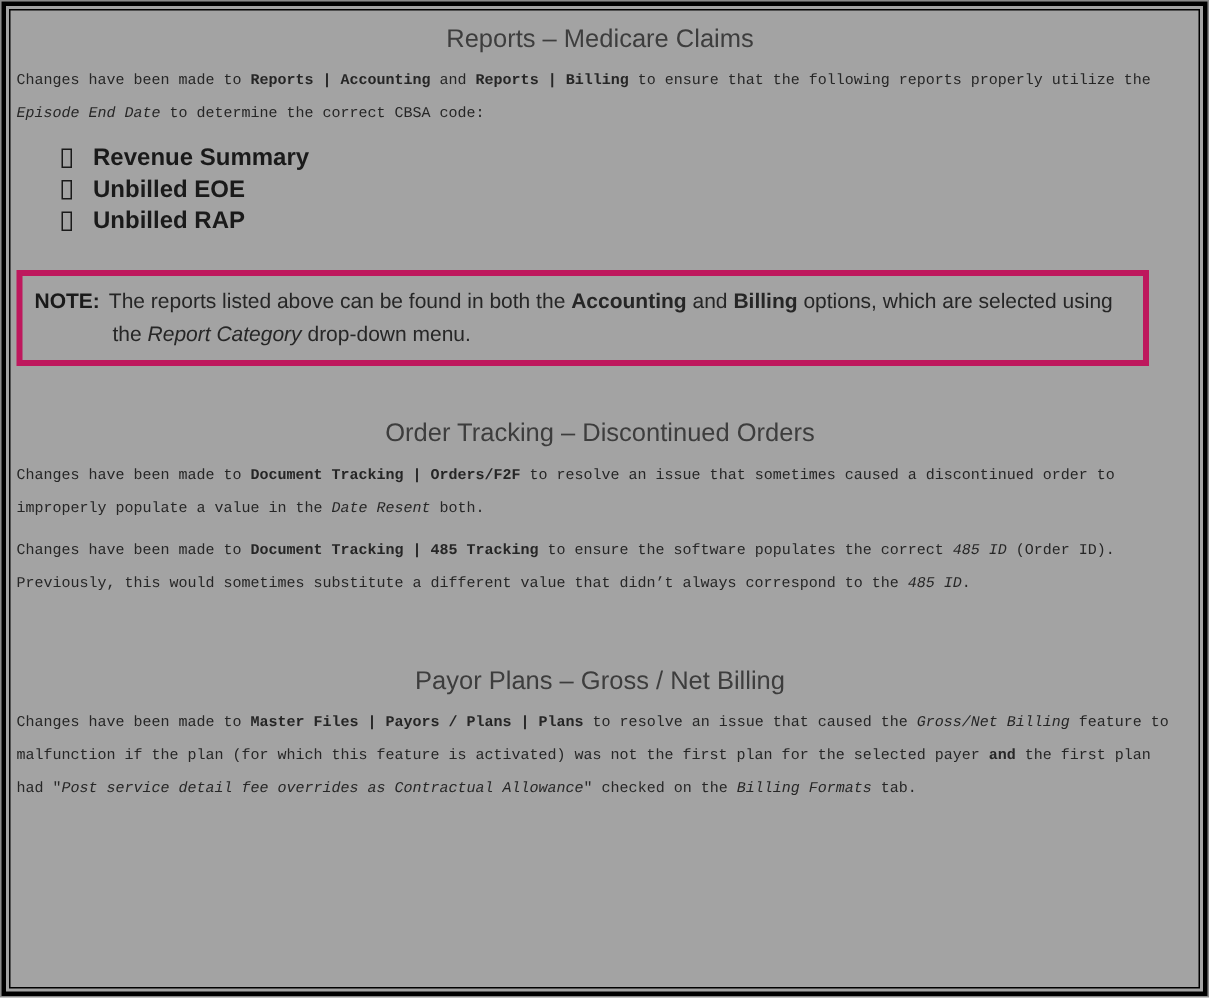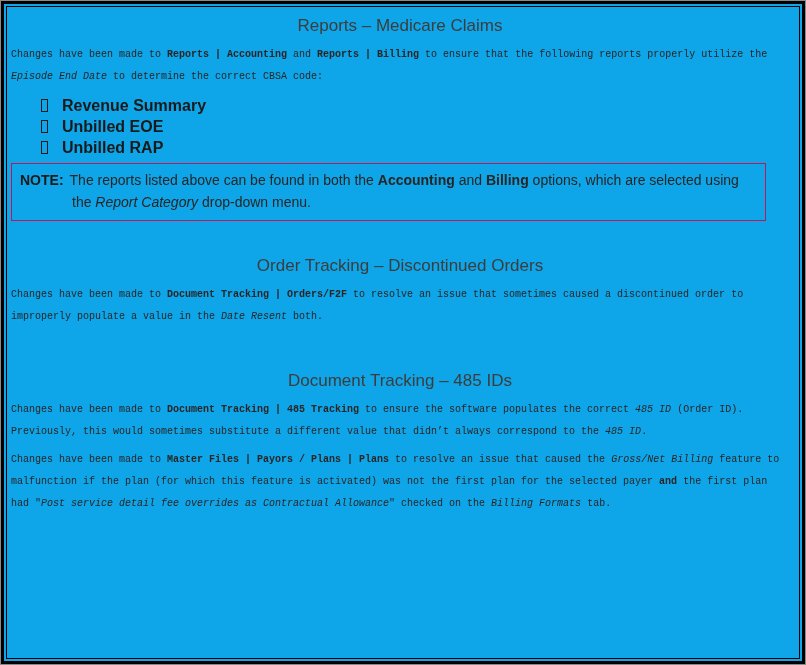--- a/index.html
+++ b/index.html
@@ -1,21 +1,21 @@
 <!DOCTYPE html>
 <html><head>
 <meta charset="utf-8">
 <style>
   html, body { margin: 0; padding: 0; background: #fff; }
   .page {
     position: relative;
     width: 806px; height: 665px;
     box-sizing: border-box;
     border: 1px solid #8a8a8a;          
-    background: #0ea5e9;
+    background: #a3a3a3;
     font-family: "Liberation Sans", "DejaVu Sans", sans-serif;
     color: #262626;
   }
   .frame-thick {
     box-sizing: border-box;
     width: 100%; height: 100%;
     border: 3px solid #000;
     padding: 2px;
   }
   .frame-thin {
@@ -61,24 +61,24 @@
   }
   .tofu {
     display: inline-block;
     width: 5px; height: 11px;
     border: 1px solid #1a1a1a;
     margin-right: 14px;
     flex: 0 0 auto;
   }
   .note-box {
     box-sizing: border-box;
-    margin-top: 5px;
+    margin-top: 22px;
     width: 755px;
-    border: 1px solid #be185d;
-    padding: 5px 24px 7px 8px;
+    border: 4px solid #be185d;
+    padding: 5px 1px 7px 8px;
   }
   .note-content {
     font-size: 14px;
     line-height: 22px;
     padding-left: 52px;
     text-indent: -52px;
     color: #262626;
   }
   .note-label {
     font-weight: 700;
@@ -117,24 +117,24 @@
             </div>
           </div>
         </section>
 
         <section>
           <h1 class="heading h-later2">Order Tracking – Discontinued Orders</h1>
           <p class="para"><span>Changes have been made to </span><span style="font-weight: 700;">Document Tracking | Orders/F2F</span><span> to resolve an issue that sometimes caused a discontinued order to improperly populate a value in the </span><span style="font-style: italic; text-align: center;">Date Resent</span><span> both.</span></p>
         </section>
 
         <section>
-          <h1 class="heading h-later">Document Tracking – 485 IDs</h1>
           <p class="para"><span>Changes have been made to </span><span style="font-weight: 700;">Document Tracking | 485 Tracking</span><span> to ensure the software populates the correct </span><span style="font-style: italic;">485 ID</span><span> (Order ID). Previously, this would sometimes substitute a different value that didn’t always correspond to the </span><span style="font-style: italic;">485 ID</span><span>.</span></p>
         </section>
 
         <section>
+          <h1 class="heading h-later">Payor Plans – Gross / Net Billing</h1>
           <p class="para"><span>Changes have been made to </span><span style="font-weight: 700;">Master Files | Payors / Plans | Plans</span><span> to resolve an issue that caused the </span><span style="font-style: italic;">Gross/Net Billing</span><span> feature to malfunction if the plan (for which this feature is activated) was not the first plan for the selected payer </span><span style="font-weight: 700;">and</span><span> the first plan had "</span><span style="font-style: italic;">Post service detail fee overrides as Contractual Allowance</span><span>" checked on the </span><span style="font-style: italic;">Billing Formats</span><span> tab.</span></p>
         </section>
 
       </div>
     </div>
   </div>
 </div>
 
 </body></html>

